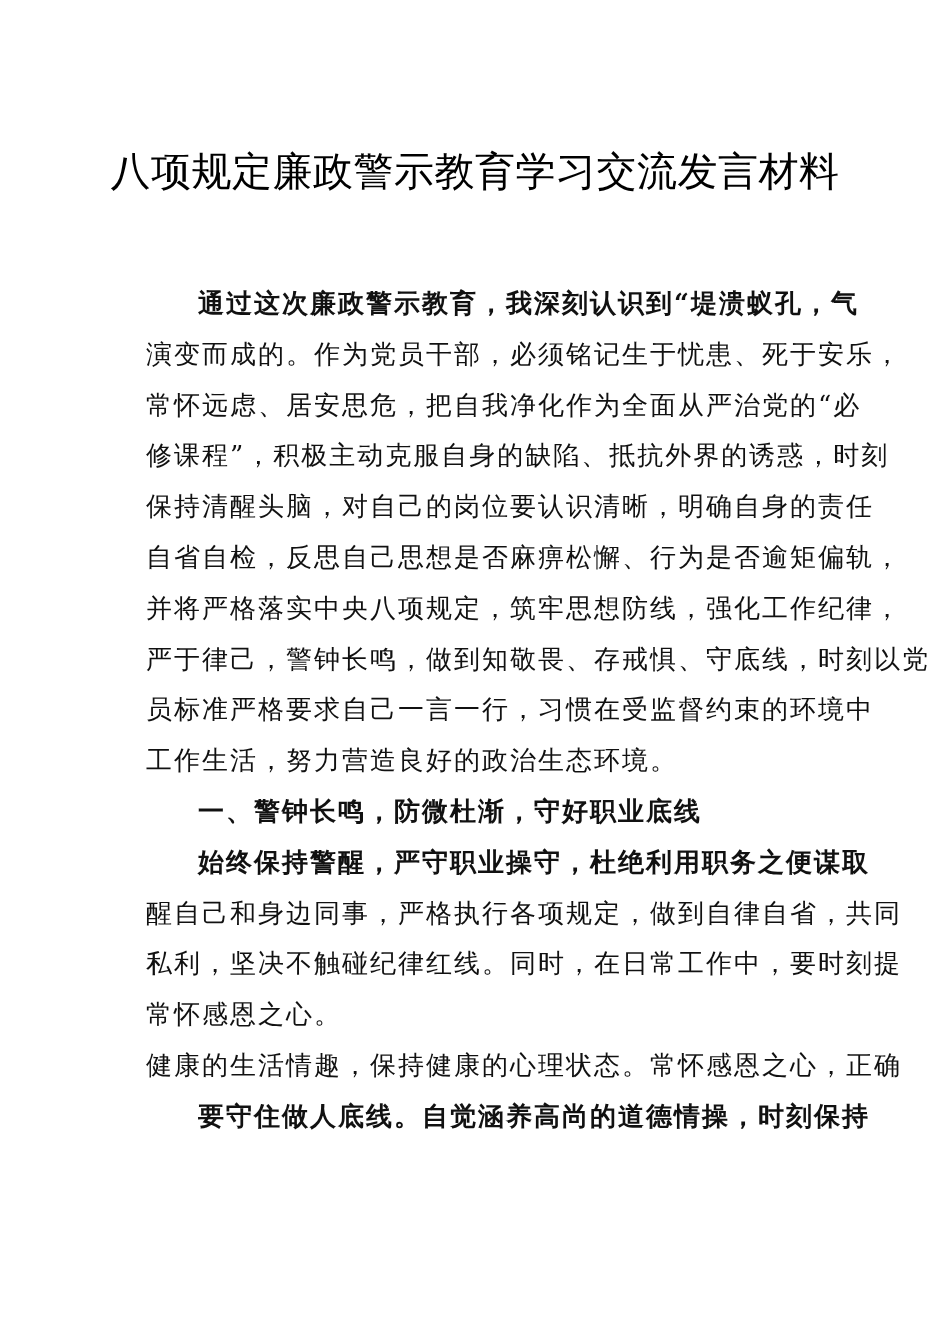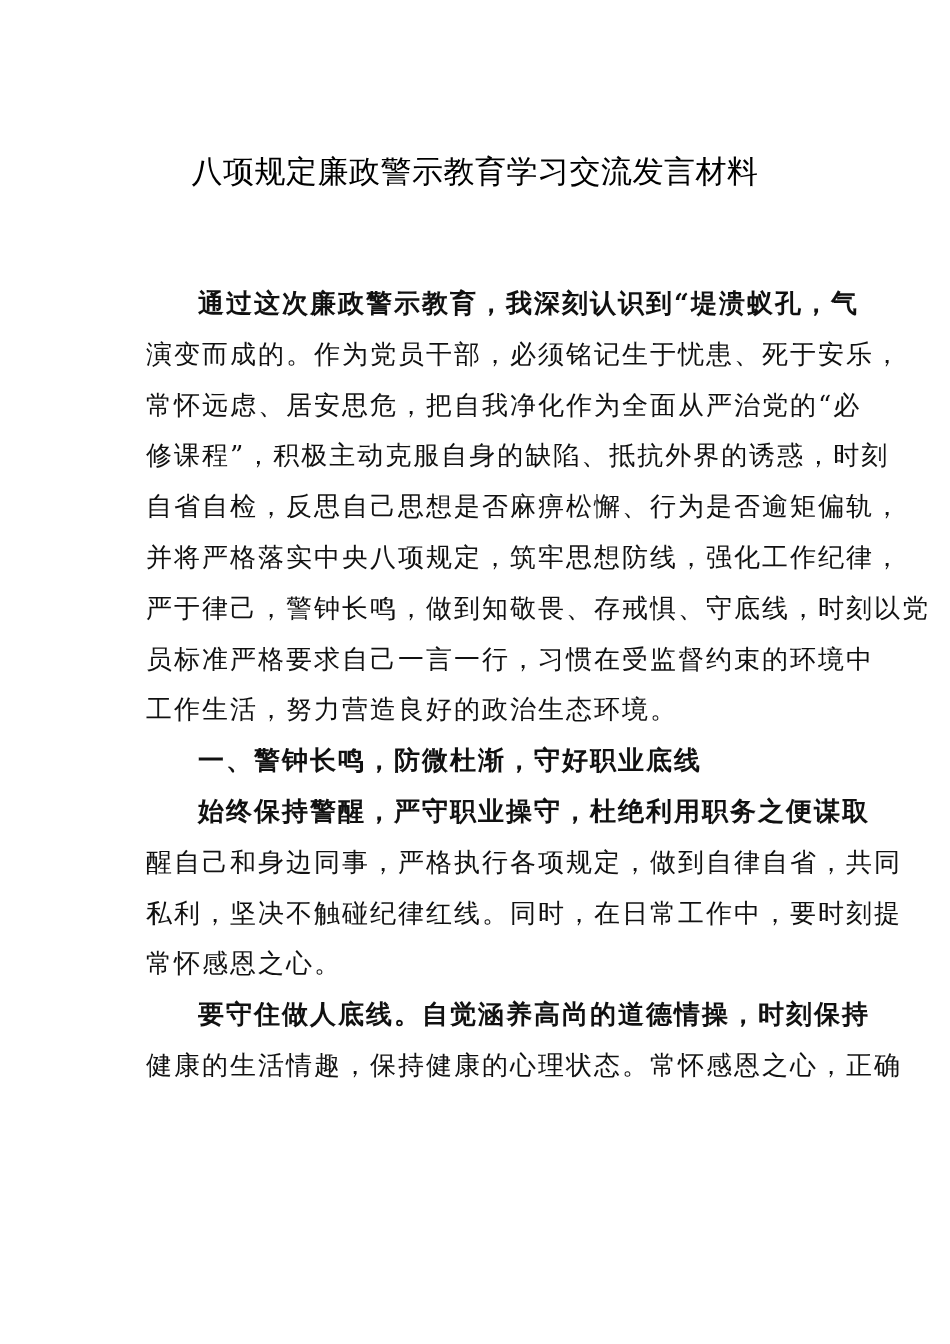--- a/index.html
+++ b/index.html
@@ -20,21 +20,21 @@
       left: 0; top: 0;
       width: 950px; height: 1344px;
       background: #ffffff;
     }
     .title {
       position: absolute;
       left: 0;
       top: 146px;
       width: 950px;
       text-align: center;
-      font-size: 31px;
+      font-size: 40px;
       line-height: 50px;
       letter-spacing: 0.5px;
       font-weight: normal;
       color: #000;
       margin: 0;
     }
     .body {
       position: absolute;
       left: 146px;
       top: 278px;
@@ -62,26 +62,27 @@
 </head>
 <body>
 
 <div class="page">
   <h1 class="title">八项规定廉政警示教育学习交流发言材料</h1>
   <div class="body">
     <span class="line indent">通过这次廉政警示教育，我深刻认识到“堤溃蚁孔，气</span>
     <span class="line">演变而成的。作为党员干部，必须铭记生于忧患、死于安乐，</span>
     <span class="line">常怀远虑、居安思危，把自我净化作为全面从严治党的“必</span>
     <span class="line">修课程”，积极主动克服自身的缺陷、抵抗外界的诱惑，时刻</span>
+    <span class="line">保持清醒头脑，对自己的岗位要认识清晰，明确自身的责任</span>
     <span class="line">自省自检，反思自己思想是否麻痹松懈、行为是否逾矩偏轨，</span>
     <span class="line">并将严格落实中央八项规定，筑牢思想防线，强化工作纪律，</span>
     <span class="line">严于律己，警钟长鸣，做到知敬畏、存戒惧、守底线，时刻以党</span>
     <span class="line">员标准严格要求自己一言一行，习惯在受监督约束的环境中</span>
     <span class="line last">工作生活，努力营造良好的政治生态环境。</span>
     <span class="line indent last">一、警钟长鸣，防微杜渐，守好职业底线</span>
     <span class="line indent">始终保持警醒，严守职业操守，杜绝利用职务之便谋取</span>
     <span class="line">醒自己和身边同事，严格执行各项规定，做到自律自省，共同</span>
     <span class="line">私利，坚决不触碰纪律红线。同时，在日常工作中，要时刻提</span>
     <span class="line last">常怀感恩之心。</span>
+    <span class="line">健康的生活情趣，保持健康的心理状态。常怀感恩之心，正确</span>
     <span class="line indent">要守住做人底线。自觉涵养高尚的道德情操，时刻保持</span>
-    <span class="line">健康的生活情趣，保持健康的心理状态。常怀感恩之心，正确</span>
   </div>
 </div>
 
 </body></html>

